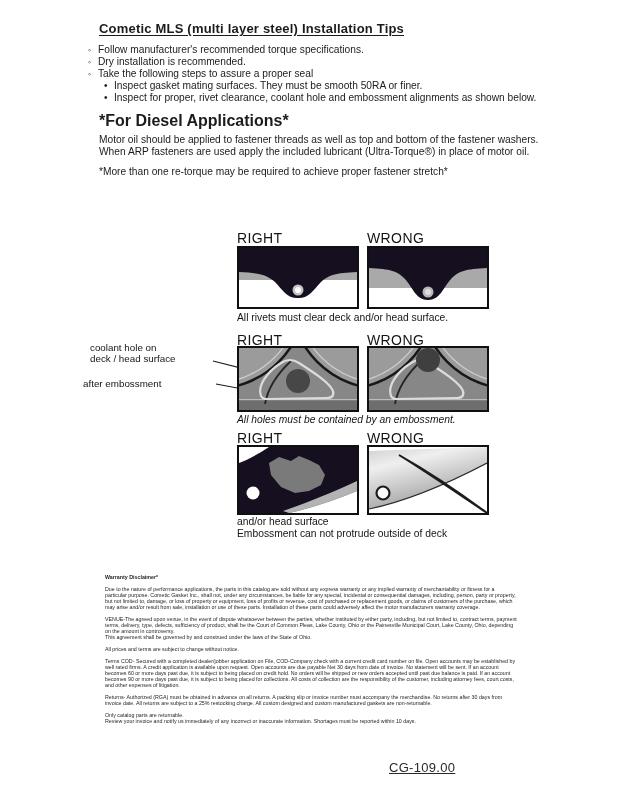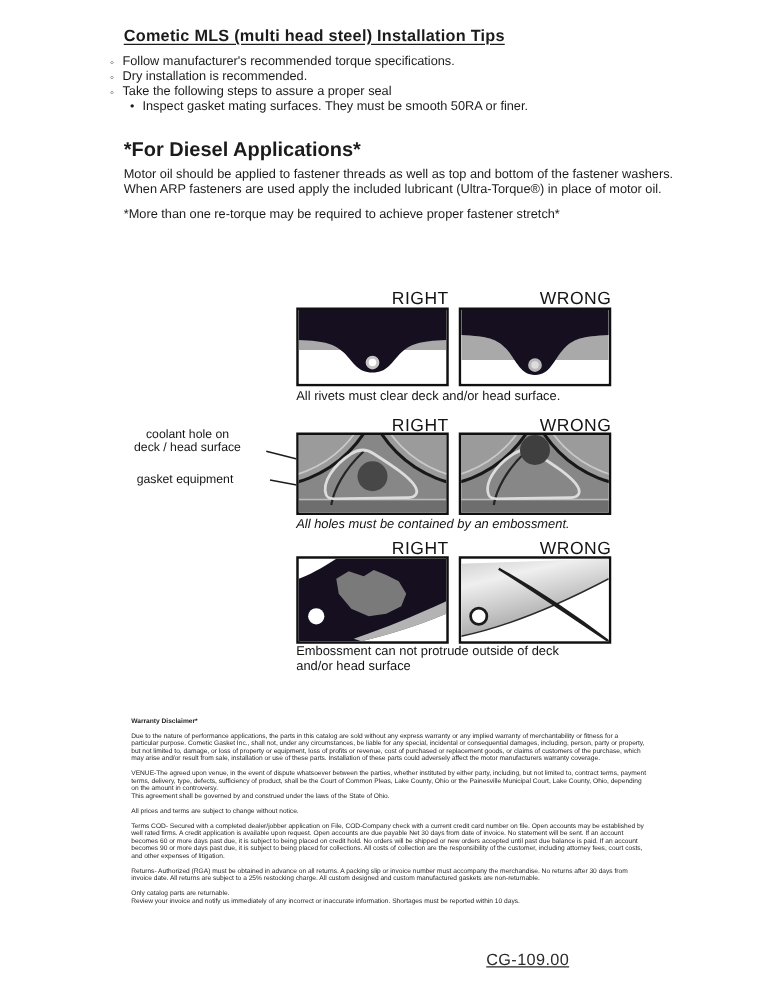--- a/index.html
+++ b/index.html
@@ -18,47 +18,48 @@
   .b-item { position:relative; padding-left:10px; }
   .b-item::before { content:"\25E6"; position:absolute; left:0; top:0; font-size:9px; }
   .sb-item { position:relative; margin-left:16px; padding-left:10px; }
   .sb-item::before { content:"\2022"; position:absolute; left:0; top:0; font-size:10px; }
 
   .diesel { position:absolute; left:99px; top:115px; width:452px; font-size:10.2px; line-height:11.8px; }
   .diesel h2 { margin:0 0 7px 0; font-size:16px; font-weight:bold; }
   .diesel p { margin:0 0 9px 0; }
   .diesel .note { margin-top:4px; }
 
-  .dlabel { position:absolute; width:122px; text-align:right; font-size:14px; letter-spacing:0.4px; color:#141414; }
+  .dlabel { position:absolute; width:122px; text-align:left; font-size:14px; letter-spacing:0.4px; color:#141414; }
   .dbox { position:absolute; width:118px; border:2px solid #101010; background:#fff; }
   .dbox svg { display:block; }
   .dcap { position:absolute; font-size:10.3px; line-height:12px; color:#141414; }
 
-  .ann { position:absolute; text-align:center; font-size:9.8px; line-height:11px; color:#141414; }
+  .ann { position:absolute; text-align:left; font-size:9.8px; line-height:11px; color:#141414; }
   .leader { position:absolute; left:0; top:0; pointer-events:none; }
 
   .warranty { position:absolute; left:105px; top:574px; width:412px; font-size:5.3px; line-height:6px; color:#252525; }
   .warranty .whead { font-weight:bold; margin-bottom:6px; }
   .warranty .wpara { margin-bottom:6px; }
   .warranty .wline { margin-bottom:0; }
 
   .footer { position:absolute; left:389px; top:760px; font-size:13px; letter-spacing:0.3px; color:#2a2a2a;text-decoration:underline; }
 </style>
 </head>
 <body>
 
 <div class="page">
 
-  <div class="title">Cometic MLS (multi head steel) Installation Tips</div>
+  <div class="title">Cometic MLS (multi layer steel) Installation Tips</div>
 
   <div class="bullets">
     <div class="b-item">Follow manufacturer's recommended torque specifications.</div>
     <div class="b-item">Dry installation is recommended.</div>
     <div class="b-item">Take the following steps to assure a proper seal</div>
     <div class="sb-item">Inspect gasket mating surfaces.  They must be smooth 50RA or finer.</div>
+    <div class="sb-item">Inspect for proper, rivet clearance, coolant hole and embossment alignments as shown below.</div>
   </div>
 
   <div class="diesel">
     <h2>*For Diesel Applications*</h2>
     <p>Motor oil should be applied to fastener threads as well as top and bottom of the fastener washers. When ARP fasteners are used apply the included lubricant (Ultra-Torque®) in place of motor oil.</p>
     <div class="note">*More than one re-torque may be required to achieve proper fastener stretch*</div>
   </div>
 
   <div class="dlabel" style="left:237px; top:230px;">RIGHT</div>
   <div class="dlabel" style="left:367px; top:230px;">WRONG</div>
@@ -85,21 +86,21 @@
 
   <div class="dcap" style="left:237px; top:312px;text-align:center;">All rivets must clear deck and/or head surface.</div>
 
   <div class="dlabel" style="left:237px; top:332px;">RIGHT</div>
   <div class="dlabel" style="left:367px; top:332px;">WRONG</div>
 
   <div class="ann" style="right:408px; top:342px; width:120px;">
     <div>coolant hole on</div>
     <div>deck / head surface</div>
   </div>
-  <div class="ann" style="right:405px; top:378px; width:130px;">gasket equipment</div>
+  <div class="ann" style="right:405px; top:378px; width:130px;">after embossment</div>
 
   <svg class="leader" width="618" height="800">
     <line x1="213" y1="361" x2="292" y2="381" stroke="#1b1b1b" stroke-width="1.1"></line>
     <line x1="216" y1="384" x2="264" y2="393" stroke="#1b1b1b" stroke-width="1.1"></line>
   </svg>
 
   <div class="dbox" style="left:237px; top:346px; height:62px;">
     <svg width="118" height="62" viewBox="0 0 118 62">
       <rect x="0" y="0" width="118" height="62" fill="#878787"></rect>
       <circle cx="-26" cy="-52" r="93" fill="#9b9b9b" stroke="#181818" stroke-width="2.5"></circle>
@@ -156,22 +157,22 @@
       </defs>
       <rect x="0" y="0" width="118" height="66" fill="#ffffff"></rect>
       <path d="M0,4 C34,3 78,1 118,0 V16 C80,36 38,54 0,62 Z" fill="url(#grad3)"></path>
       <path d="M0,62 C38,54 80,36 118,16" fill="none" stroke="#2a2a2a" stroke-width="1.2"></path>
       <path d="M30,8 C62,26 94,48 118,66 C88,46 56,24 30,8 Z" fill="#1c1c1c" stroke="#1c1c1c" stroke-width="2"></path>
       <circle cx="14" cy="46" r="6.5" fill="#ffffff" stroke="#1c1c1c" stroke-width="2.2"></circle>
     </svg>
   </div>
 
   <div class="dcap" style="left:237px; top:516px;">
+    <div>and/or head surface</div>
     <div>Embossment can not protrude outside of deck</div>
-    <div>and/or head surface</div>
   </div>
 
   <div class="warranty">
     <div class="whead">Warranty Disclaimer*</div>
     <div class="wpara">Due to the nature of performance applications, the parts in this catalog are sold without any express warranty or any implied warranty of merchantability or fitness for a particular purpose.  Cometic Gasket Inc., shall not, under any circumstances, be liable for any special, incidental or consequential damages, including, person, party or property, but not limited to, damage, or loss of property or equipment, loss of profits or revenue, cost of purchased or replacement goods, or claims of customers of the purchase, which may arise and/or result from sale, installation or use of these parts.  Installation of these parts could adversely affect the motor manufacturers warranty coverage.</div>
     <div class="wpara">
       <div>VENUE-The agreed upon venue, in the event of dispute whatsoever between the parties, whether instituted by either party, including, but not limited to, contract terms, payment terms, delivery, type, defects, sufficiency of product, shall be the Court of Common Pleas, Lake County, Ohio or the Painesville Municipal Court, Lake County, Ohio, depending on the amount in controversy.</div>
       <div>This agreement shall be governed by and construed under the laws of the State of Ohio.</div>
     </div>
     <div class="wpara">All prices and terms are subject to change without notice.</div>

